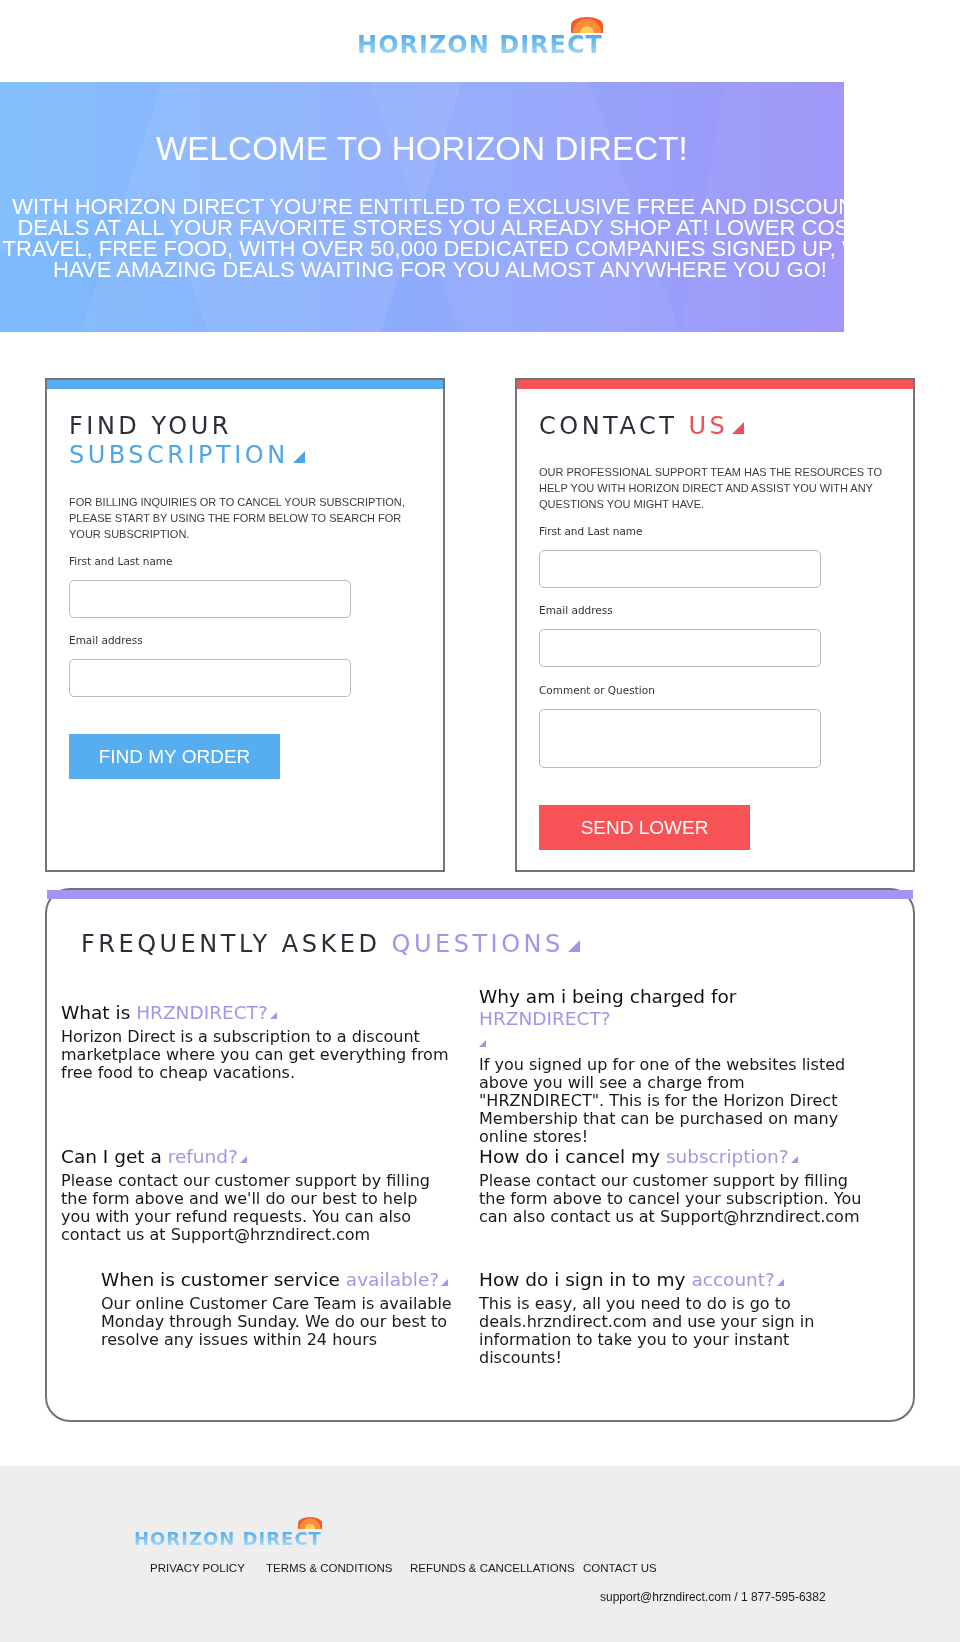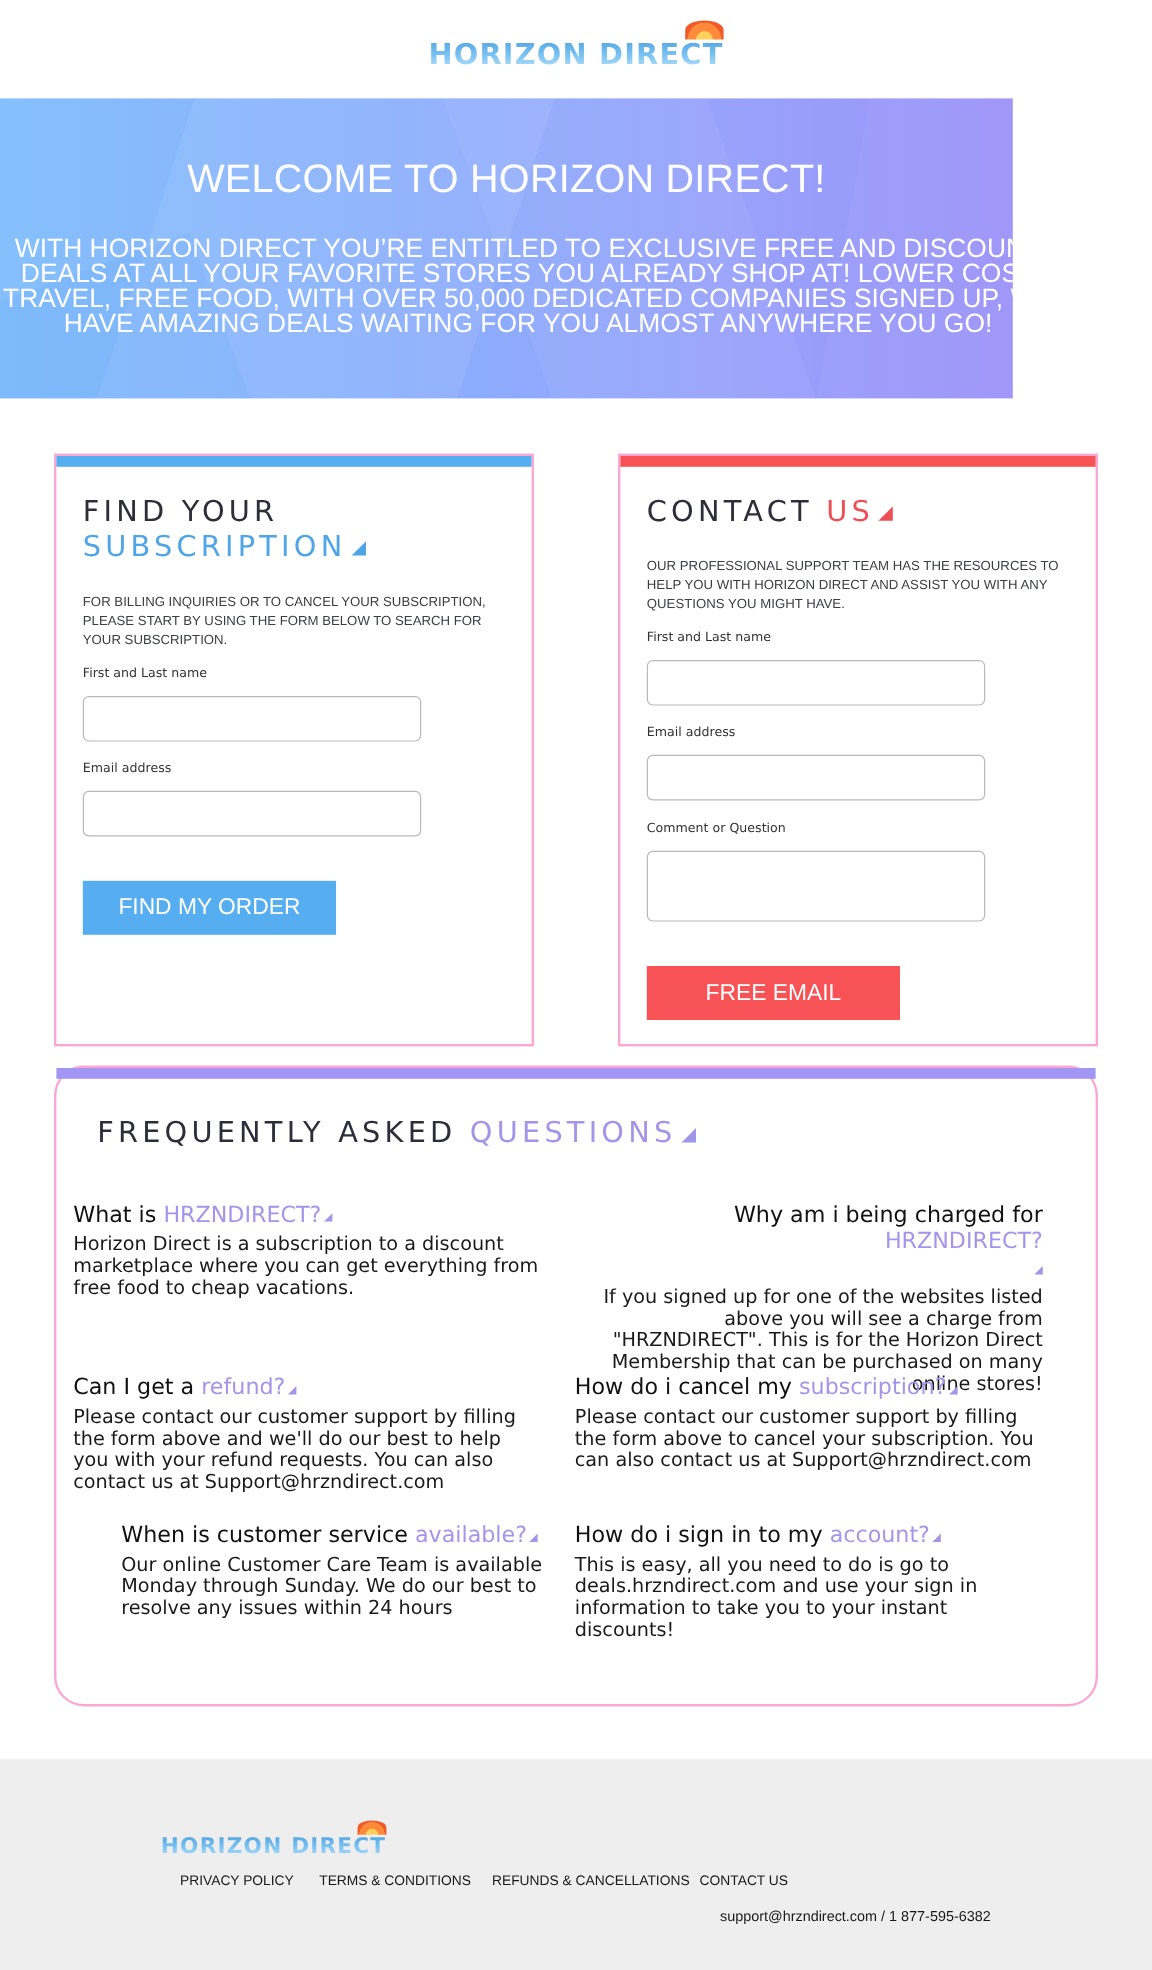--- a/index.html
+++ b/index.html
@@ -21,21 +21,21 @@
           background: linear-gradient(90deg, #85c0fc 0%, #8aaefc 40%, #97a3fb 70%, #9d93f8 100%); color: #fff; text-align: center; }
   .hero .facet { position: absolute; background: rgba(255,255,255,0.08); }
   .hero .f1 { left: 120px; top: -60px; width: 300px; height: 380px; transform: skewX(-18deg); }
   .hero .f2 { left: 420px; top: -40px; width: 220px; height: 360px; transform: skewX(20deg); background: rgba(255,255,255,0.05); }
   .hero .f3 { left: -60px; top: 150px; width: 260px; height: 200px; transform: rotate(-20deg); background: rgba(80,160,250,0.12); }
   .hero .f4 { left: 700px; top: -20px; width: 200px; height: 320px; transform: skewX(-10deg); background: rgba(255,255,255,0.04); }
   .hero-title { position: relative; font-family: "Liberation Sans", sans-serif; font-size: 33px; font-weight: normal; margin-top: 48px; letter-spacing: 0.2px; }
   .hero-text { position: relative; font-family: "Liberation Sans", sans-serif; font-size: 22px; line-height: 21px; margin: 28px auto 0; width: 880px; text-transform: uppercase; }
 
   
-  .card { position: absolute; background: #fff; border: 2px solid #f9a8d4; }
+  .card { position: absolute; background: #fff; border: 2px solid #737373; }
   .card .topbar { position: absolute; left: 0; top: 0; right: 0; height: 9px; }
   .card-sub { left: 45px; top: 378px; width: 400px; height: 494px; }
   .card-contact { left: 515px; top: 378px; width: 400px; height: 494px; }
   .card-faq { left: 45px; top: 888px; width: 870px; height: 534px; border-radius: 25px; }
 
   .card-title { font-family: "DejaVu Sans", sans-serif; font-weight: normal; font-size: 24px; letter-spacing: 3.5px; color: #2d2e3a; line-height: 29px; }
   .accent-blue { color: #4fa5e6; }
   .accent-red { color: #ee4f57; }
   .accent-purple { color: #a296e8; }
   .tri { display: inline-block; width: 0; height: 0; border-style: solid; vertical-align: baseline; margin-left: 4px; }
@@ -103,36 +103,36 @@
     <span>CONTACT</span>
     <span class="accent-red">US</span><span class="tri big red"></span>
   </h2>
   <p class="card-desc" style="position:absolute;left:22px;top:84px;width:345px;">OUR PROFESSIONAL SUPPORT TEAM HAS THE RESOURCES TO HELP YOU WITH HORIZON DIRECT AND ASSIST YOU WITH ANY QUESTIONS YOU MIGHT HAVE.</p>
   <label class="field-label" style="position:absolute;left:22px;top:145px;">First and Last name</label>
   <input class="field-input" style="position: absolute; left: 22px; top: 170px;" type="text" value="">
   <label class="field-label" style="position:absolute;left:22px;top:224px;">Email address</label>
   <input class="field-input" style="position: absolute; left: 22px; top: 249px;" type="email" value="">
   <label class="field-label" style="position:absolute;left:22px;top:304px;">Comment or Question</label>
   <textarea class="field-input" style="position: absolute; left: 22px; top: 329px;"></textarea>
-  <button class="btn btn-red" style="left:22px;top:425px;width:211px;height:45px;">FREE EMAIL</button>
+  <button class="btn btn-red" style="left:22px;top:425px;width:211px;height:45px;">SEND LOWER</button>
 </section>
 
 <section class="card card-faq">
   <div class="topbar" style="background:#a296f4"></div>
   <h2 class="card-title" style="position:absolute;left:34px;top:40px;">
     <span>FREQUENTLY ASKED</span>
     <span class="accent-purple">QUESTIONS</span><span class="tri big purple"></span>
   </h2>
 
   <div class="faq-item" style="left:14px;top:112px;">
     <h3 class="faq-q"><span>What is </span><span class="accent-purple">HRZNDIRECT?</span><span class="tri small purple"></span></h3>
     <p class="faq-a">Horizon Direct is a subscription to a discount marketplace where you can get everything from free food to cheap vacations.</p>
   </div>
 
-  <div class="faq-item" style="left:432px;top:112px;width:390px;text-align:right;">
+  <div class="faq-item" style="left:432px;top:96px;width:390px;">
     <h3 class="faq-q"><span>Why am i being charged for </span><span class="accent-purple">HRZNDIRECT?</span><br><span class="tri small purple" style="margin-left:0"></span></h3>
     <p class="faq-a">If you signed up for one of the websites listed above you will see a charge from "HRZNDIRECT". This is for the Horizon Direct Membership that can be purchased on many online stores!</p>
   </div>
 
   <div class="faq-item" style="left:14px;top:256px;">
     <h3 class="faq-q"><span>Can I get a </span><span class="accent-purple">refund?</span><span class="tri small purple"></span></h3>
     <p class="faq-a">Please contact our customer support by filling the form above and we'll do our best to help you with your refund requests. You can also contact us at Support@hrzndirect.com</p>
   </div>
 
   <div class="faq-item" style="left:432px;top:256px;">

